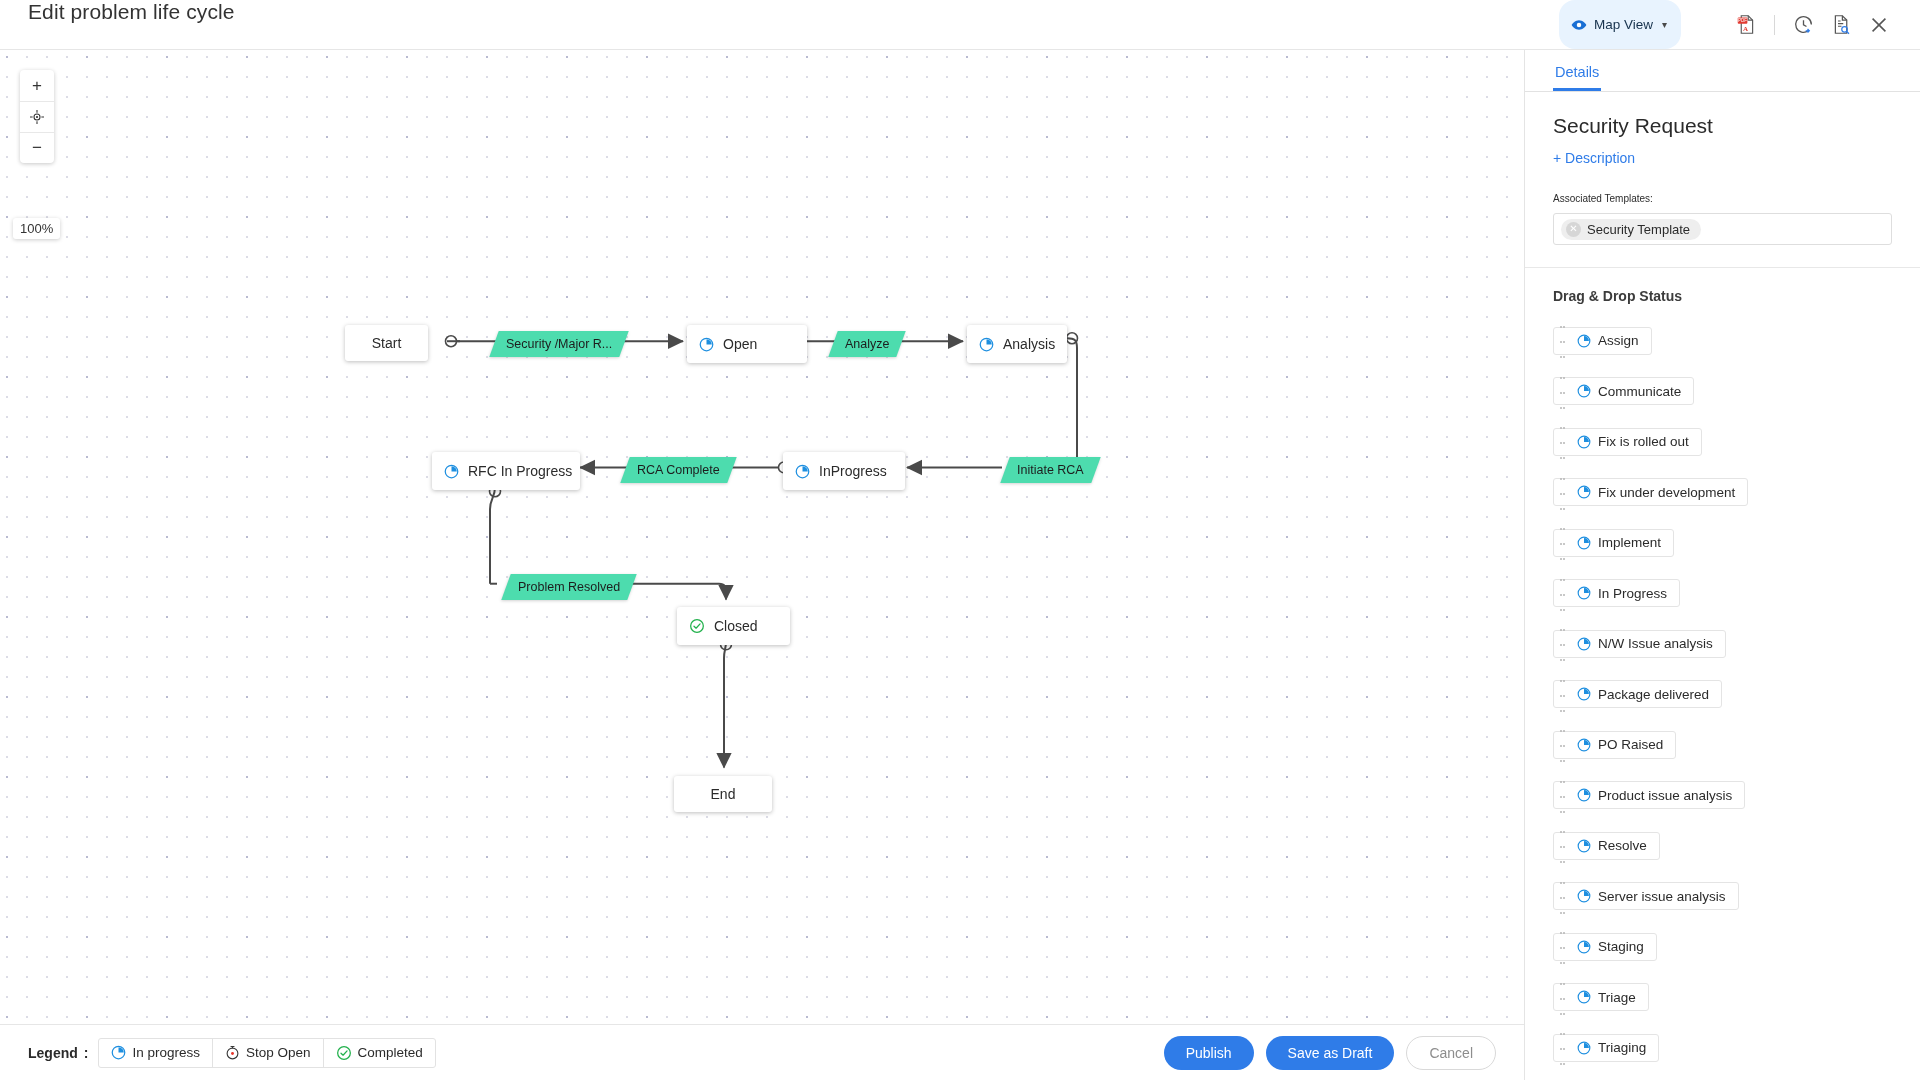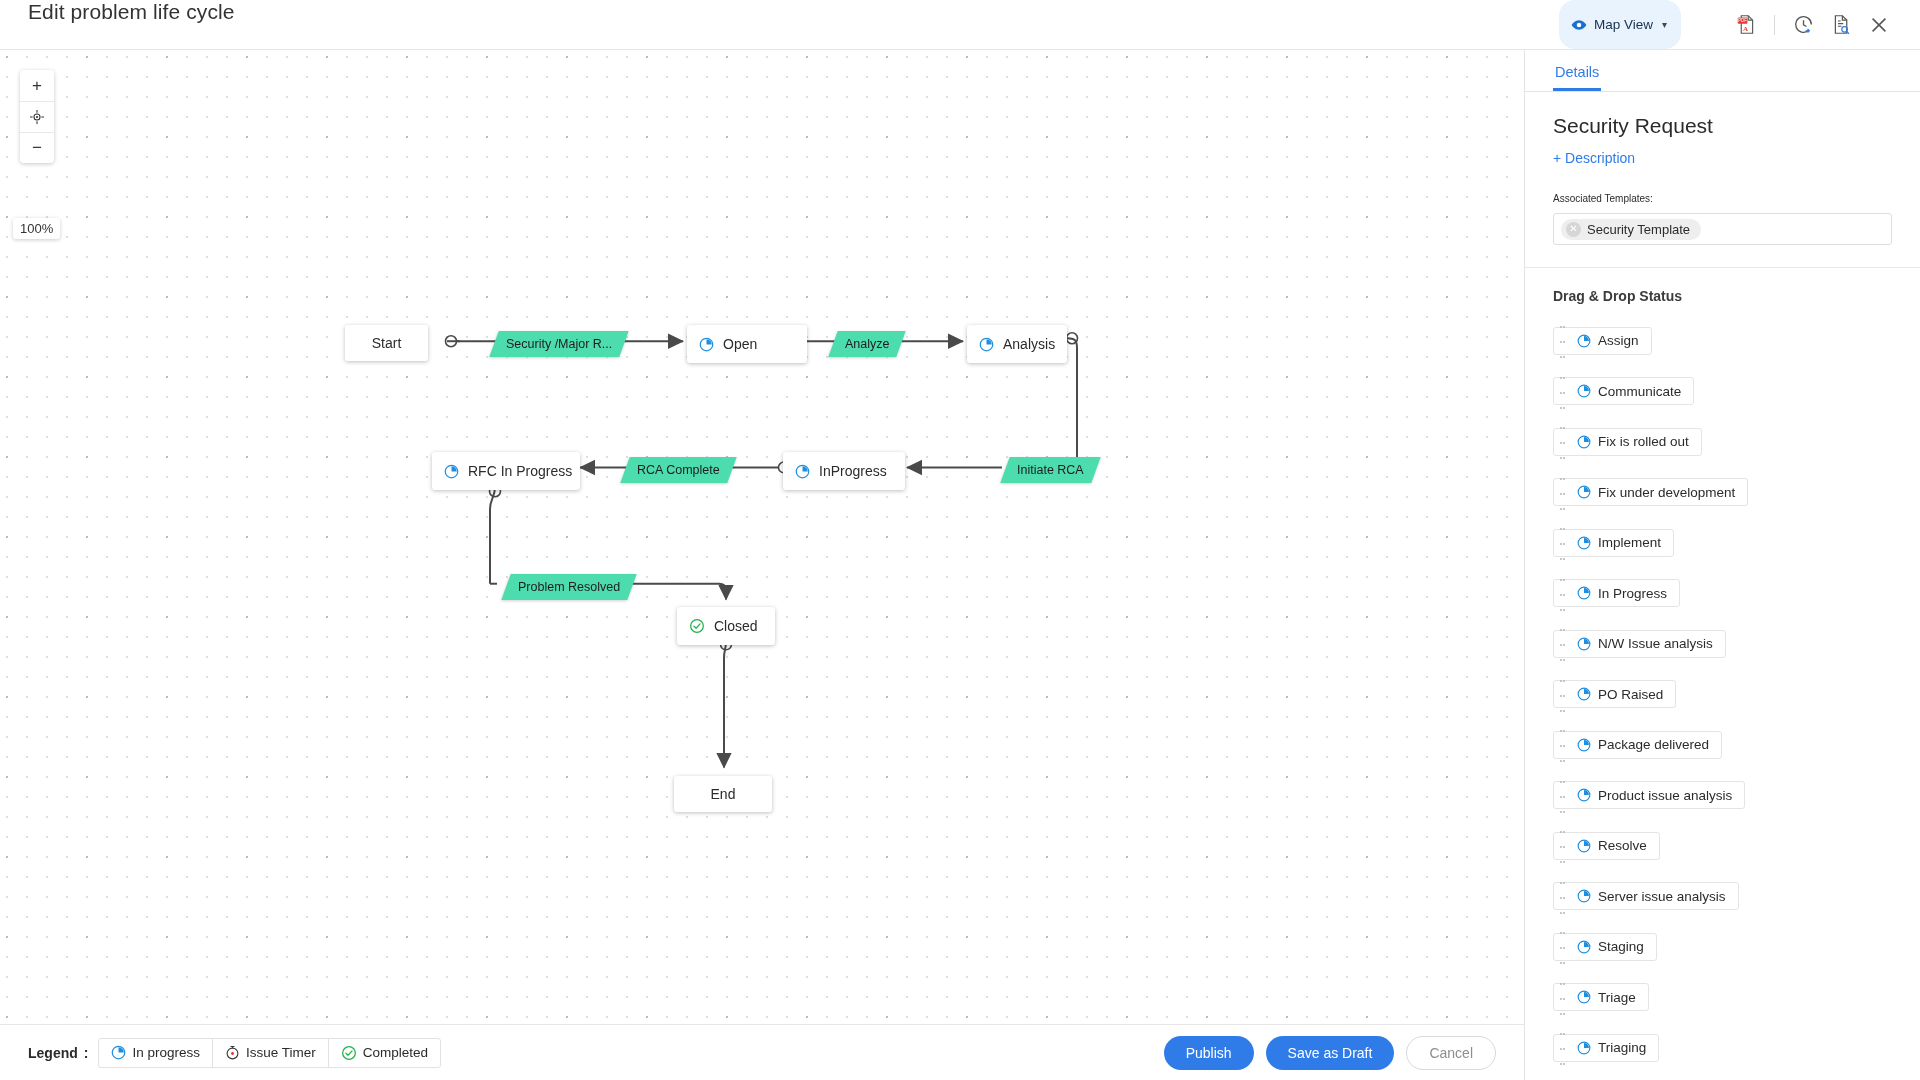--- a/index.html
+++ b/index.html
@@ -341,21 +341,21 @@
           <div class="node" style="left:432px; top:402px; width:148px; height:38px;">
             <span class="nicon">
               <svg class="ico" width="15" height="15" viewBox="0 0 24 24">
                 <circle cx="12" cy="12" r="10" fill="none" stroke="#1e8fe0" stroke-width="2"></circle>
                 <path d="M12 12 L12 3.5 A8.5 8.5 0 0 1 20.5 12 Z" fill="#1e8fe0"></path>
               </svg>
             </span>
             <span class="nlabel">RFC In Progress</span>
           </div>
 
-          <div class="node" style="left:677px; top:557px; width:98px; height:38px;">
+          <div class="node" style="left:677px; top:557px; width:113px; height:38px;">
             <span class="nicon">
               <svg class="ico" width="16" height="16" viewBox="0 0 24 24">
                 <circle cx="12" cy="12" r="9.5" fill="none" stroke="#22b14c" stroke-width="1.9"></circle>
                 <path d="M7.5 12.3 L10.6 15.3 L16.6 8.8" fill="none" stroke="#22b14c" stroke-width="1.9" stroke-linecap="round" stroke-linejoin="round"></path>
               </svg>
             </span>
             <span class="nlabel">Closed</span>
           </div>
 
           <div class="node terminal" style="left:674px; top:726px; width:98px; height:36px;">
@@ -397,21 +397,21 @@
           </div>
           <div class="legend-item">
             <span>
               <svg class="ico" width="15" height="15" viewBox="0 0 24 24">
                 <circle cx="12" cy="13.5" r="8.6" fill="none" stroke="#3a3a3a" stroke-width="1.8"></circle>
                 <path d="M9.6 2.4h4.8" stroke="#3a3a3a" stroke-width="1.8" stroke-linecap="round"></path>
                 <path d="M12 2.6v2.4" stroke="#3a3a3a" stroke-width="1.8"></path>
                 <circle cx="12" cy="13.5" r="2.3" fill="#e8342a"></circle>
               </svg>
             </span>
-            <span>Issue Timer</span>
+            <span>Stop Open</span>
           </div>
           <div class="legend-item">
             <span>
               <svg class="ico" width="16" height="16" viewBox="0 0 24 24">
                 <circle cx="12" cy="12" r="9.5" fill="none" stroke="#22b14c" stroke-width="1.9"></circle>
                 <path d="M7.5 12.3 L10.6 15.3 L16.6 8.8" fill="none" stroke="#22b14c" stroke-width="1.9" stroke-linecap="round" stroke-linejoin="round"></path>
               </svg>
             </span>
             <span>Completed</span>
           </div>
@@ -516,31 +516,31 @@
                 <span>N/W Issue analysis</span>
               </div></div>
           <div class="status-row"><div class="status-item">
                 <span class="drag-dots"><i></i><i></i><br><i></i><i></i><br><i></i><i></i></span>
                 <span class="st-icon">
                   <svg class="ico" width="14" height="14" viewBox="0 0 24 24">
                     <circle cx="12" cy="12" r="10" fill="none" stroke="#1e8fe0" stroke-width="2"></circle>
                     <path d="M12 12 L12 3.5 A8.5 8.5 0 0 1 20.5 12 Z" fill="#1e8fe0"></path>
                   </svg>
                 </span>
+                <span>Package delivered</span>
+              </div></div>
+          <div class="status-row"><div class="status-item">
+                <span class="drag-dots"><i></i><i></i><br><i></i><i></i><br><i></i><i></i></span>
+                <span class="st-icon">
+                  <svg class="ico" width="14" height="14" viewBox="0 0 24 24">
+                    <circle cx="12" cy="12" r="10" fill="none" stroke="#1e8fe0" stroke-width="2"></circle>
+                    <path d="M12 12 L12 3.5 A8.5 8.5 0 0 1 20.5 12 Z" fill="#1e8fe0"></path>
+                  </svg>
+                </span>
                 <span>PO Raised</span>
-              </div></div>
-          <div class="status-row"><div class="status-item">
-                <span class="drag-dots"><i></i><i></i><br><i></i><i></i><br><i></i><i></i></span>
-                <span class="st-icon">
-                  <svg class="ico" width="14" height="14" viewBox="0 0 24 24">
-                    <circle cx="12" cy="12" r="10" fill="none" stroke="#1e8fe0" stroke-width="2"></circle>
-                    <path d="M12 12 L12 3.5 A8.5 8.5 0 0 1 20.5 12 Z" fill="#1e8fe0"></path>
-                  </svg>
-                </span>
-                <span>Package delivered</span>
               </div></div>
           <div class="status-row"><div class="status-item">
                 <span class="drag-dots"><i></i><i></i><br><i></i><i></i><br><i></i><i></i></span>
                 <span class="st-icon">
                   <svg class="ico" width="14" height="14" viewBox="0 0 24 24">
                     <circle cx="12" cy="12" r="10" fill="none" stroke="#1e8fe0" stroke-width="2"></circle>
                     <path d="M12 12 L12 3.5 A8.5 8.5 0 0 1 20.5 12 Z" fill="#1e8fe0"></path>
                   </svg>
                 </span>
                 <span>Product issue analysis</span>

